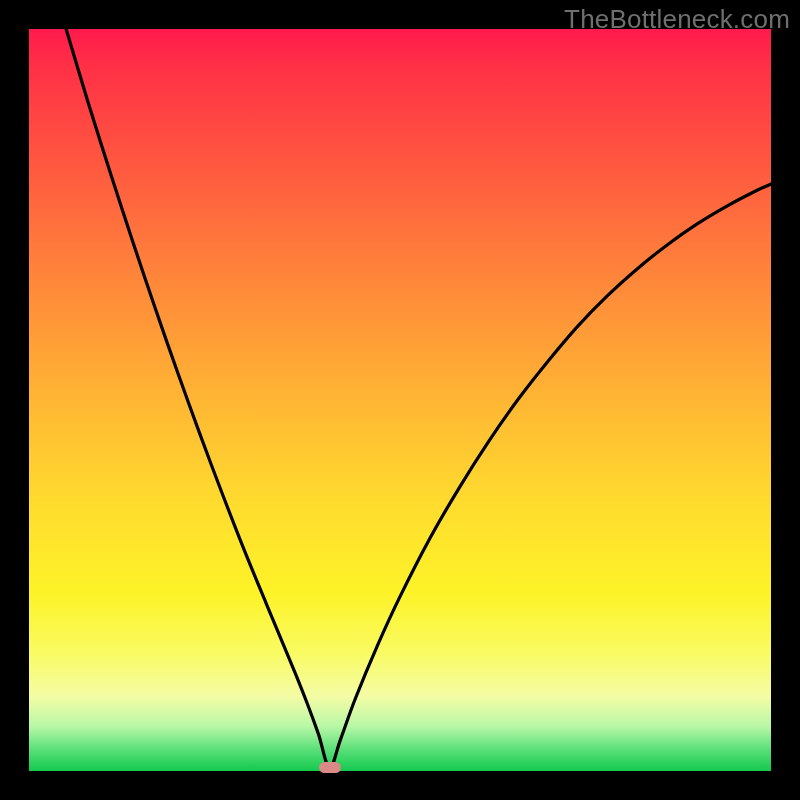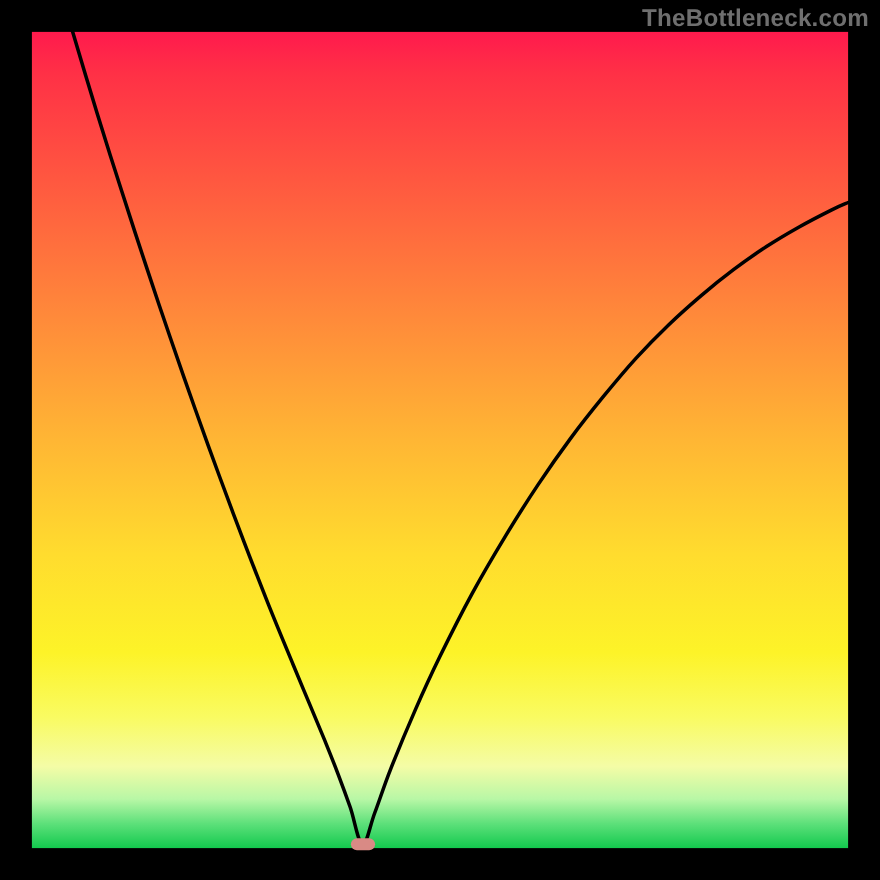--- a/index.html
+++ b/index.html
@@ -31,23 +31,23 @@
       #b8f7a6 94%,
       #5de07a 97%,
       #13c94e 100%
     );
   }
   .watermark {
     position: absolute;
     top: 4px;
     right: 10px;
     color: #6f6f6f;
-    font-size: 22px;
+    font-size: 26px;
     letter-spacing: 0.2px;
-    font-weight: 700;
+    font-weight: 400;
   }
   svg.curve {
     position: absolute;
     left: 0;
     top: 0;
     width: 742px;
     height: 742px;
     overflow: visible;
   }
   .minmarker {

